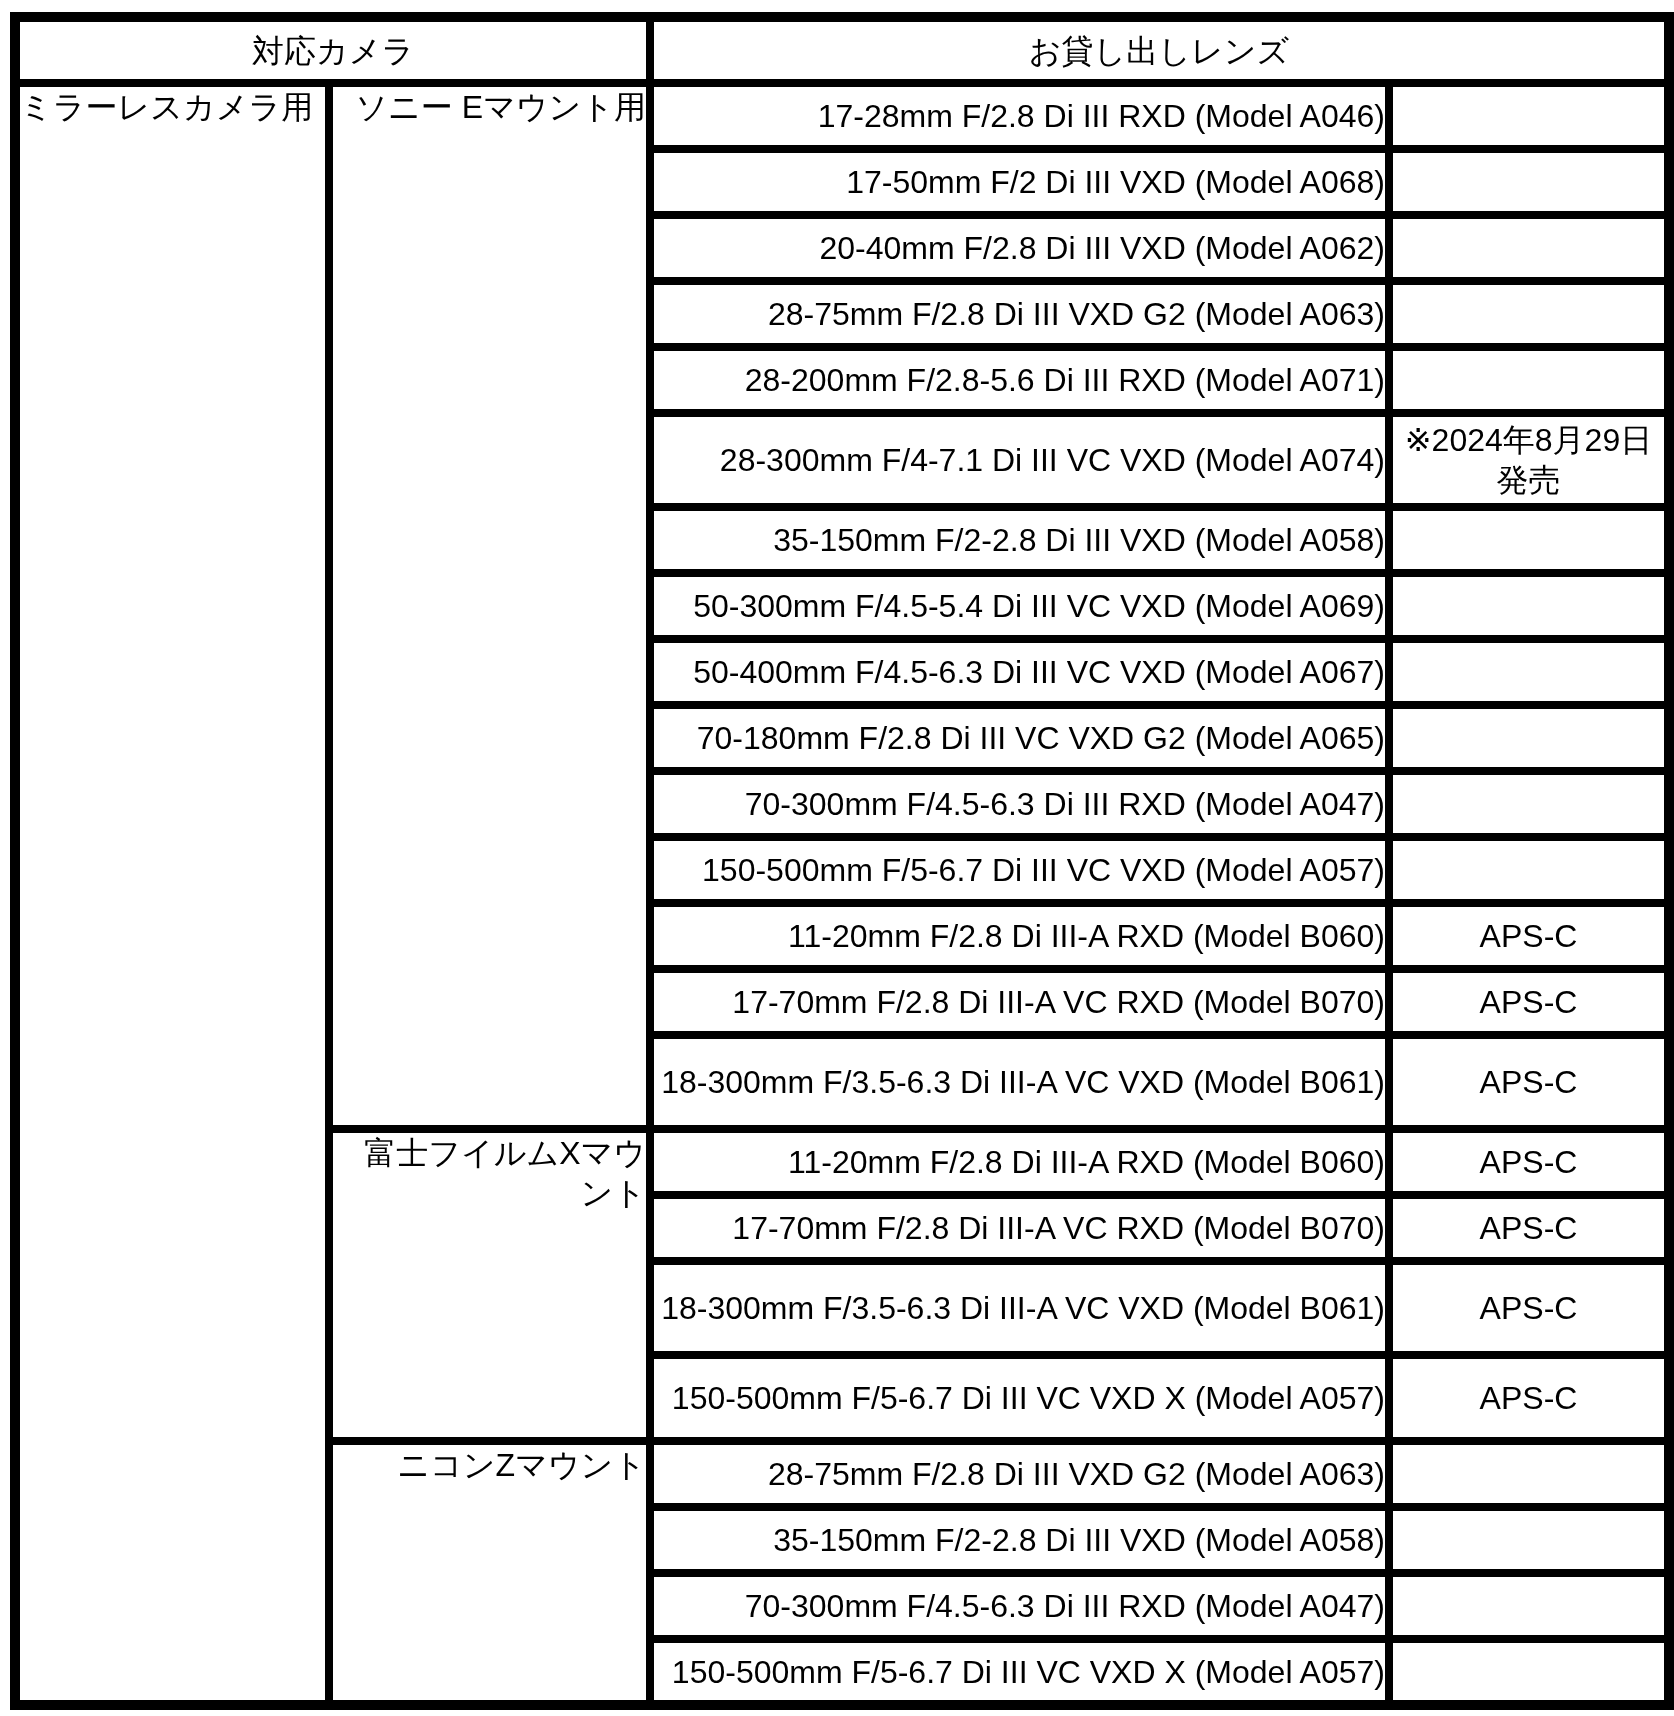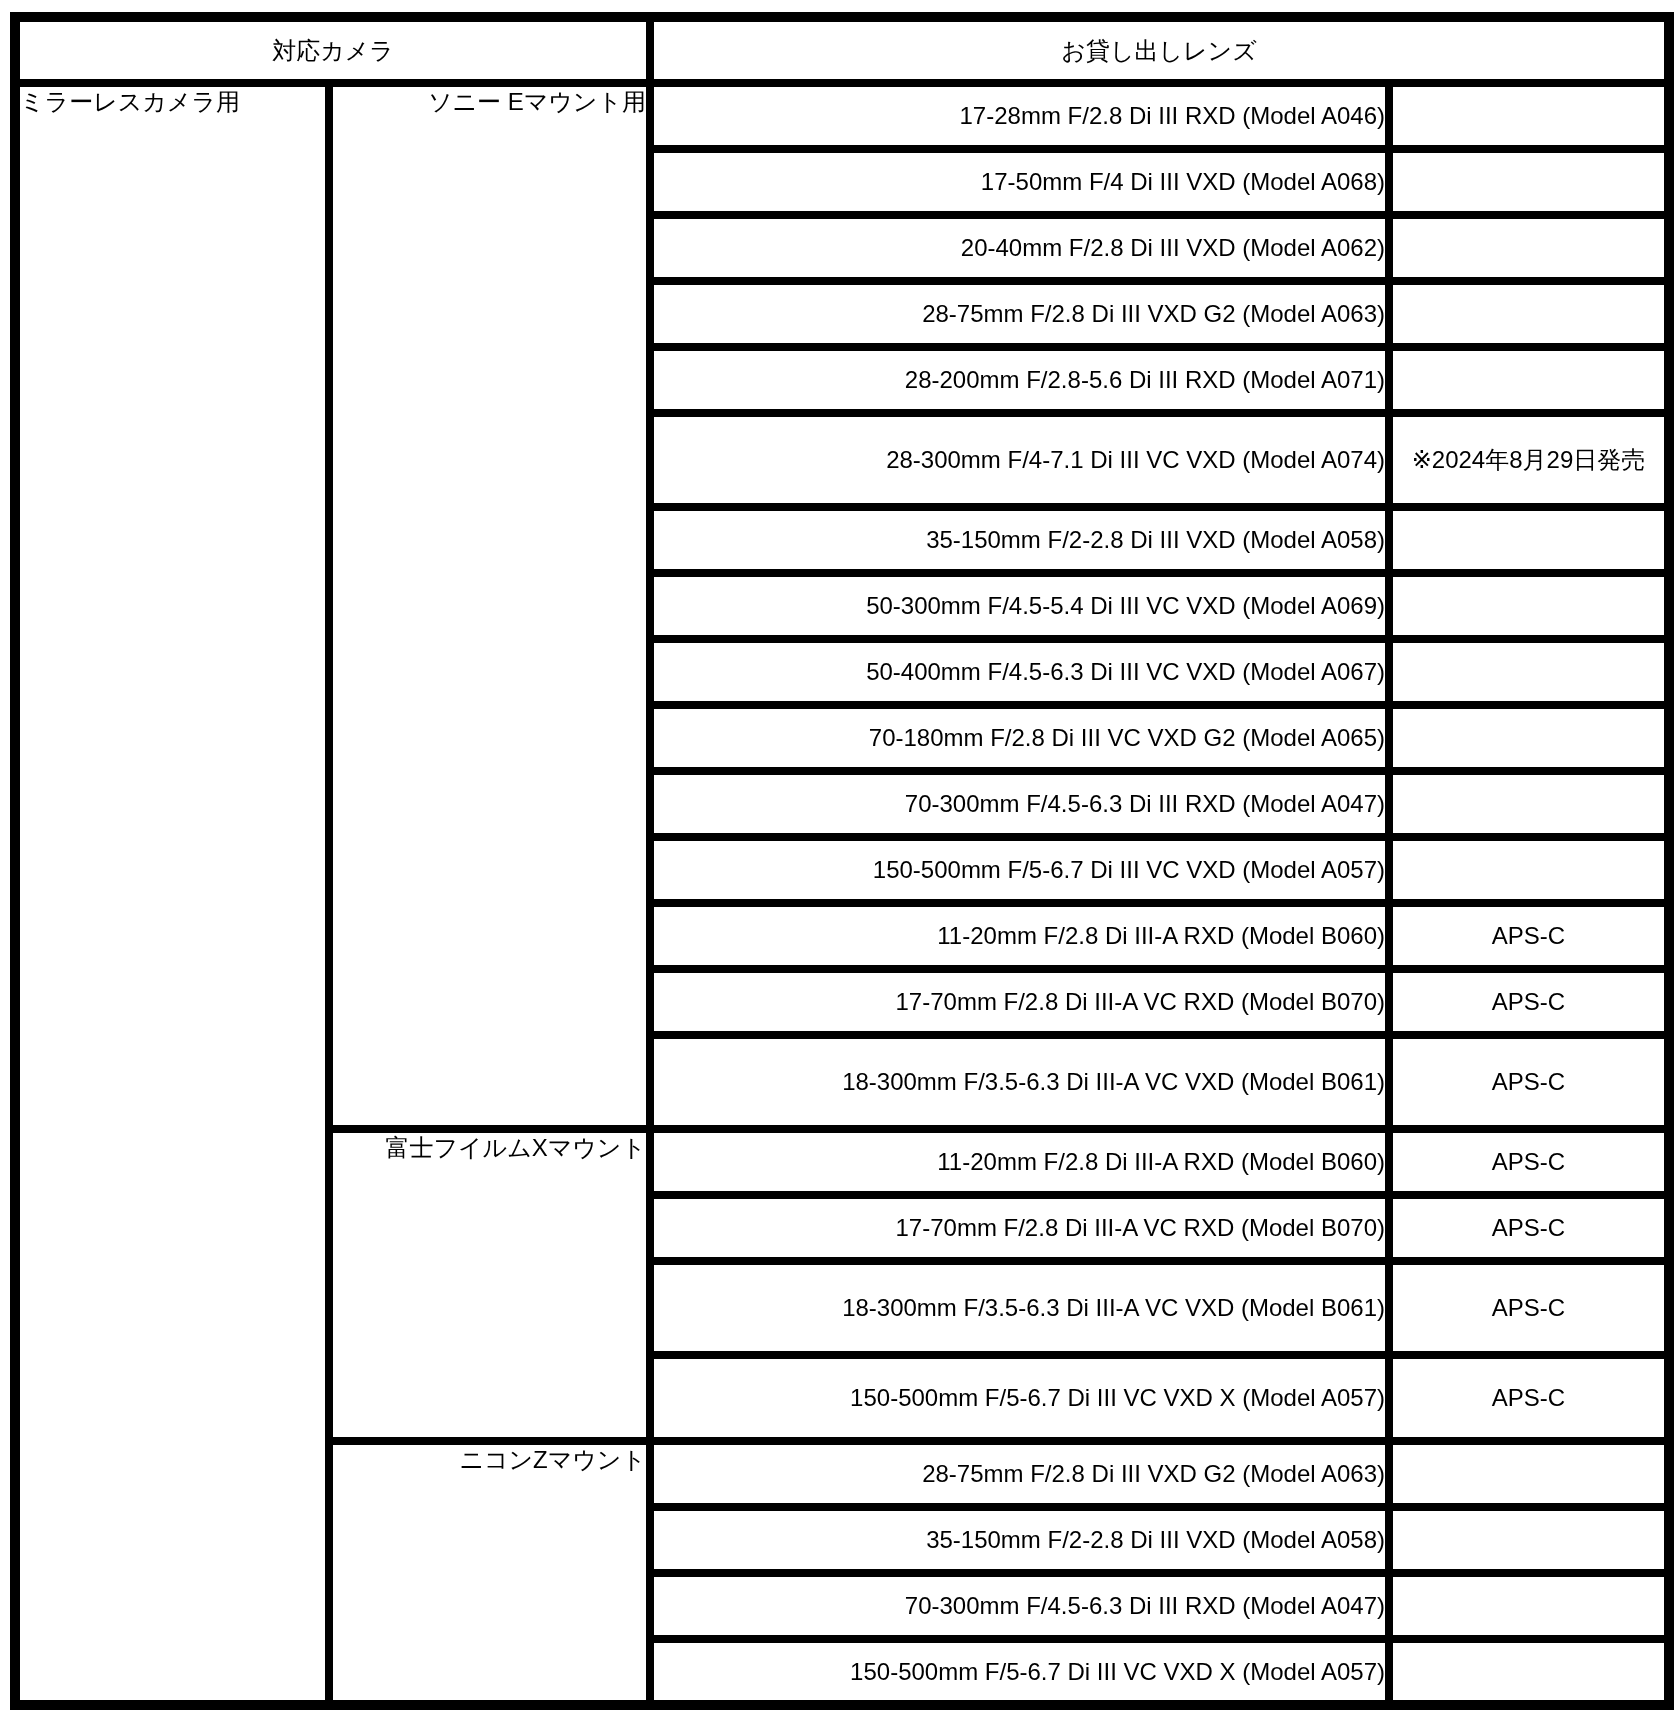--- a/index.html
+++ b/index.html
@@ -6,21 +6,21 @@
   body{width:1674px;height:1716px;font-family:"Liberation Sans","DejaVu Sans",sans-serif;color:#000;}
   table.lens-table{
     border-collapse:collapse;
     table-layout:fixed;
     width:1654px;
     margin:12px 10px 0 10px;
     background:#fff;
   }
   table.lens-table td{
     border:8px solid #000;
-    font-size:24px;
+    font-size:32px;
     line-height:1.25;
     color:#000;
     background:#fff;
     overflow:hidden;
     padding:0;
   }
   table.lens-table{border:10px solid #000;}
   col.c1{width:314px;}
   col.c2{width:321px;}
   col.c3{width:739px;}
@@ -51,21 +51,21 @@
       <td class="hcell" colspan="2">お貸し出しレンズ</td>
     </tr>
 
     <tr class="r">
       <td class="cam" rowspan="23">ミラーレスカメラ用</td>
       <td class="mount" rowspan="15">ソニー Eマウント用</td>
       <td class="lens">17-28mm F/2.8 Di III RXD (Model A046)</td>
       <td class="note"></td>
     </tr>
     <tr class="r">
-      <td class="lens">17-50mm F/4 Di III VXD (Model A068)</td>
+      <td class="lens">17-50mm F/2 Di III VXD (Model A068)</td>
       <td class="note"></td>
     </tr>
     <tr class="r">
       <td class="lens">20-40mm F/2.8 Di III VXD (Model A062)</td>
       <td class="note"></td>
     </tr>
     <tr class="r">
       <td class="lens">28-75mm F/2.8 Di III VXD G2 (Model A063)</td>
       <td class="note"></td>
     </tr>

